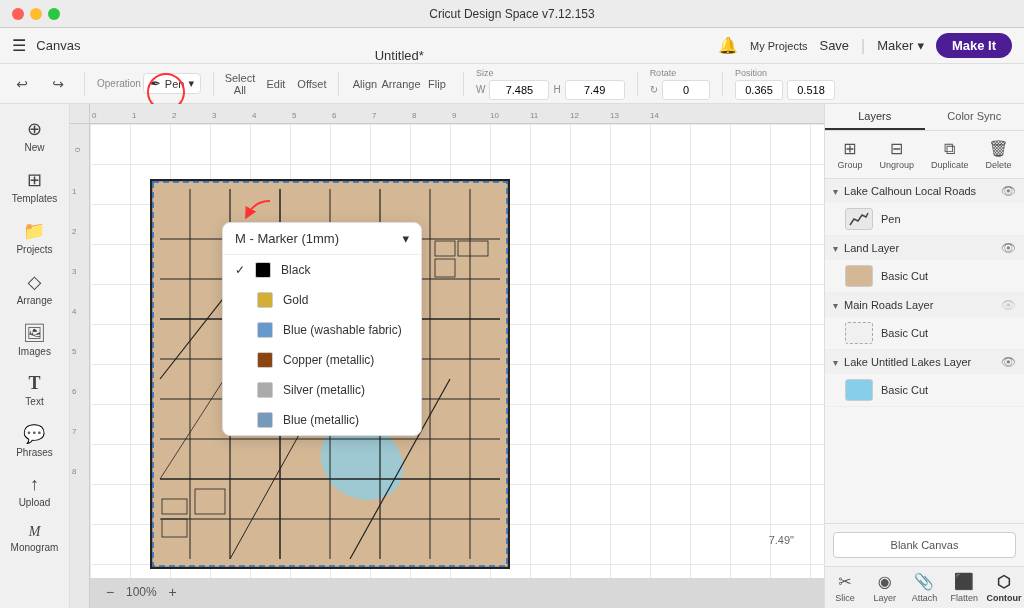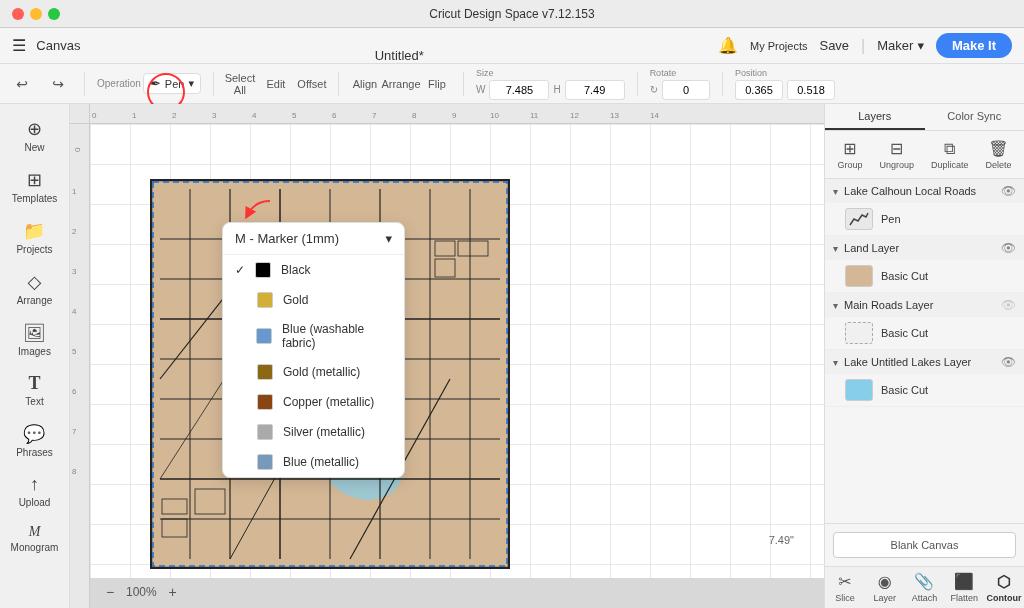--- a/index.html
+++ b/index.html
@@ -40,21 +40,21 @@
     .canvas-label { font-size: 13px; font-weight: 500; color: #333; }
 
     .app-title { font-size: 13px; color: #333; }
 
     .bell-icon { font-size: 16px; color: #333; }
     .my-projects-btn { font-size: 11px; color: #333; cursor: pointer; }
     .save-btn { font-size: 13px; color: #333; cursor: pointer; }
     .divider { color: #ccc; }
     .maker-btn { font-size: 13px; color: #333; cursor: pointer; display: flex; align-items: center; gap: 4px; }
     .make-it-btn {
-      background: #3b82f6;
+      background: #4c1d95;
       color: white;
       border: none;
       border-radius: 20px;
       padding: 5px 16px;
       font-size: 13px;
       font-weight: 600;
       cursor: pointer;
     }
 
     
@@ -204,21 +204,21 @@
     .size-label {
       position: absolute;
       bottom: 32px; right: 20px;
       font-size: 11px; color: #666;
     }
 
     
     .dropdown-overlay {
       position: absolute;
       top: 118px; left: 152px;
-      width: 183px;
+      width: 200px;
       background: white;
       border: 1px solid #ddd;
       border-radius: 8px;
       box-shadow: 0 4px 16px rgba(0,0,0,0.15);
       z-index: 100;
       overflow: hidden;
     }
     .dropdown-header {
       display: flex; align-items: center; justify-content: space-between;
       padding: 8px 12px;
@@ -602,25 +602,20 @@
         <div class="color-swatch" style="background:#d4af37;"></div>
         <span>Gold</span>
       </div>
 
       <div class="dropdown-item">
         <span style="width:12px;"></span>
         <div class="color-swatch" style="background:#6699cc;"></div>
         <span>Blue (washable fabric)</span>
       </div>
 
-      <div class="dropdown-item">
-        <span style="width:12px;"></span>
-        <div class="color-swatch" style="background:#8B6914;"></div>
-        <span>Gold (metallic)</span>
-      </div>
 
       <div class="dropdown-item">
         <span style="width:12px;"></span>
         <div class="color-swatch" style="background:#8B4513;"></div>
         <span>Copper (metallic)</span>
       </div>
 
       <div class="dropdown-item">
         <span style="width:12px;"></span>
         <div class="color-swatch" style="background:#aaaaaa;"></div>

